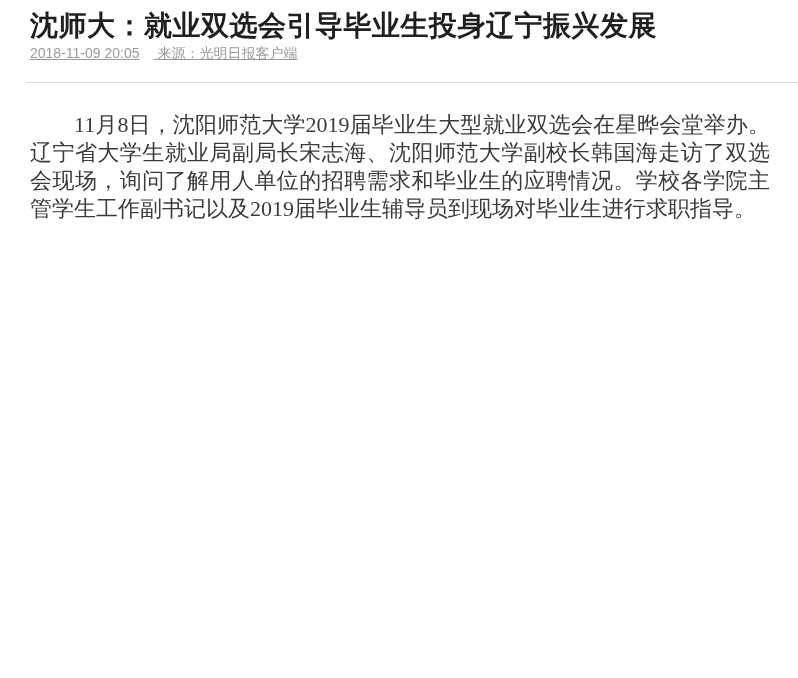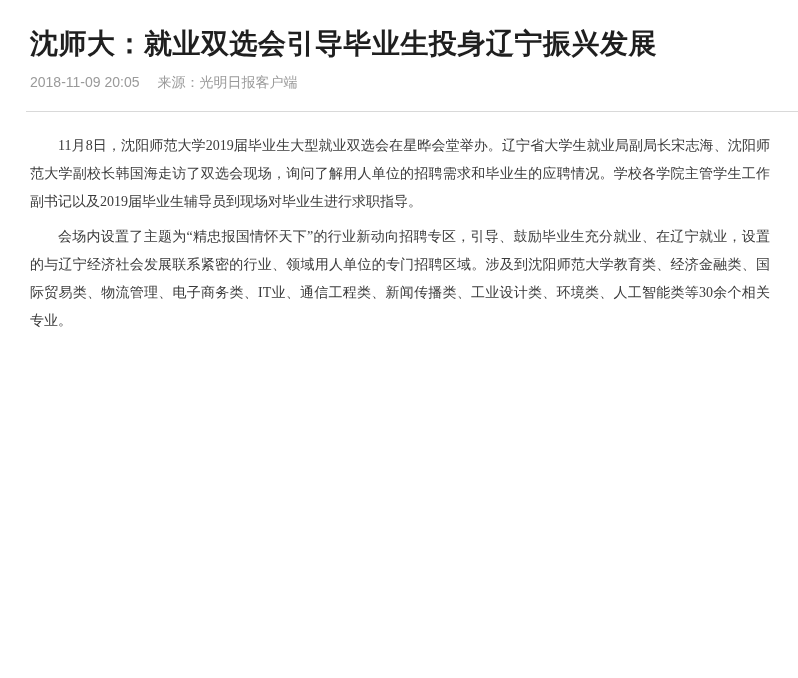--- a/index.html
+++ b/index.html
@@ -14,38 +14,38 @@
     background: #ffffff;
     padding: 10px 28px 14px 30px;
     overflow: hidden;
   }
   .article-title {
     font-size: 28px;
     font-weight: bold;
     color: #1f1f1f;
     letter-spacing: 0.5px;
     line-height: 1.25;
-    margin-top: 16px;
-    font-family: Liberation Sans, sans-serif;
+    margin-top: 0;
+    font-family: Liberation Mono, monospace;
   }
   .meta-row {
-    margin-top: 13px;
     font-size: 14px;
     color: #9a9a9a;
     font-family: "Liberation Sans", "DejaVu Sans", sans-serif;
+    text-decoration: underline;
   }
   .meta-row .date { margin-right: 14px; }
   .divider {
     border: none;
     border-top: 1px solid #d9d9d9;
     margin: 19px -28px 0 -4px; 
   }
   .article-body {
-    margin-top: 20px;
-    font-size: 14px;
+    margin-top: 28px;
+    font-size: 22px;
     line-height: 28px;
     color: #3b3b3b;
     text-align: justify;
   }
   .article-body p {
     text-indent: 2em;
     margin-bottom: 7px;
   }
   .byline { font-weight: bold; color: #2e2e2e; }
 </style>
@@ -58,16 +58,15 @@
 
   <div class="meta-row">
     <span class="date">2018-11-09 20:05</span>
     <span>来源：</span><span>光明日报客户端</span>
   </div>
 
   <hr class="divider">
 
   <div class="article-body">
     <p>11月8日，沈阳师范大学2019届毕业生大型就业双选会在星晔会堂举办。辽宁省大学生就业局副局长宋志海、沈阳师范大学副校长韩国海走访了双选会现场，询问了解用人单位的招聘需求和毕业生的应聘情况。学校各学院主管学生工作副书记以及2019届毕业生辅导员到现场对毕业生进行求职指导。</p>
-    <p>会场内设置了主题为“精忠报国情怀天下”的行业新动向招聘专区，引导、鼓励毕业生充分就业、在辽宁就业，设置的与辽宁经济社会发展联系紧密的行业、领域用人单位的专门招聘区域。涉及到沈阳师范大学教育类、经济金融类、国际贸易类、物流管理、电子商务类、IT业、通信工程类、新闻传播类、工业设计类、环境类、人工智能类等30余个相关专业。</p>
   </div>
 
 </div>
 
 </body></html>

